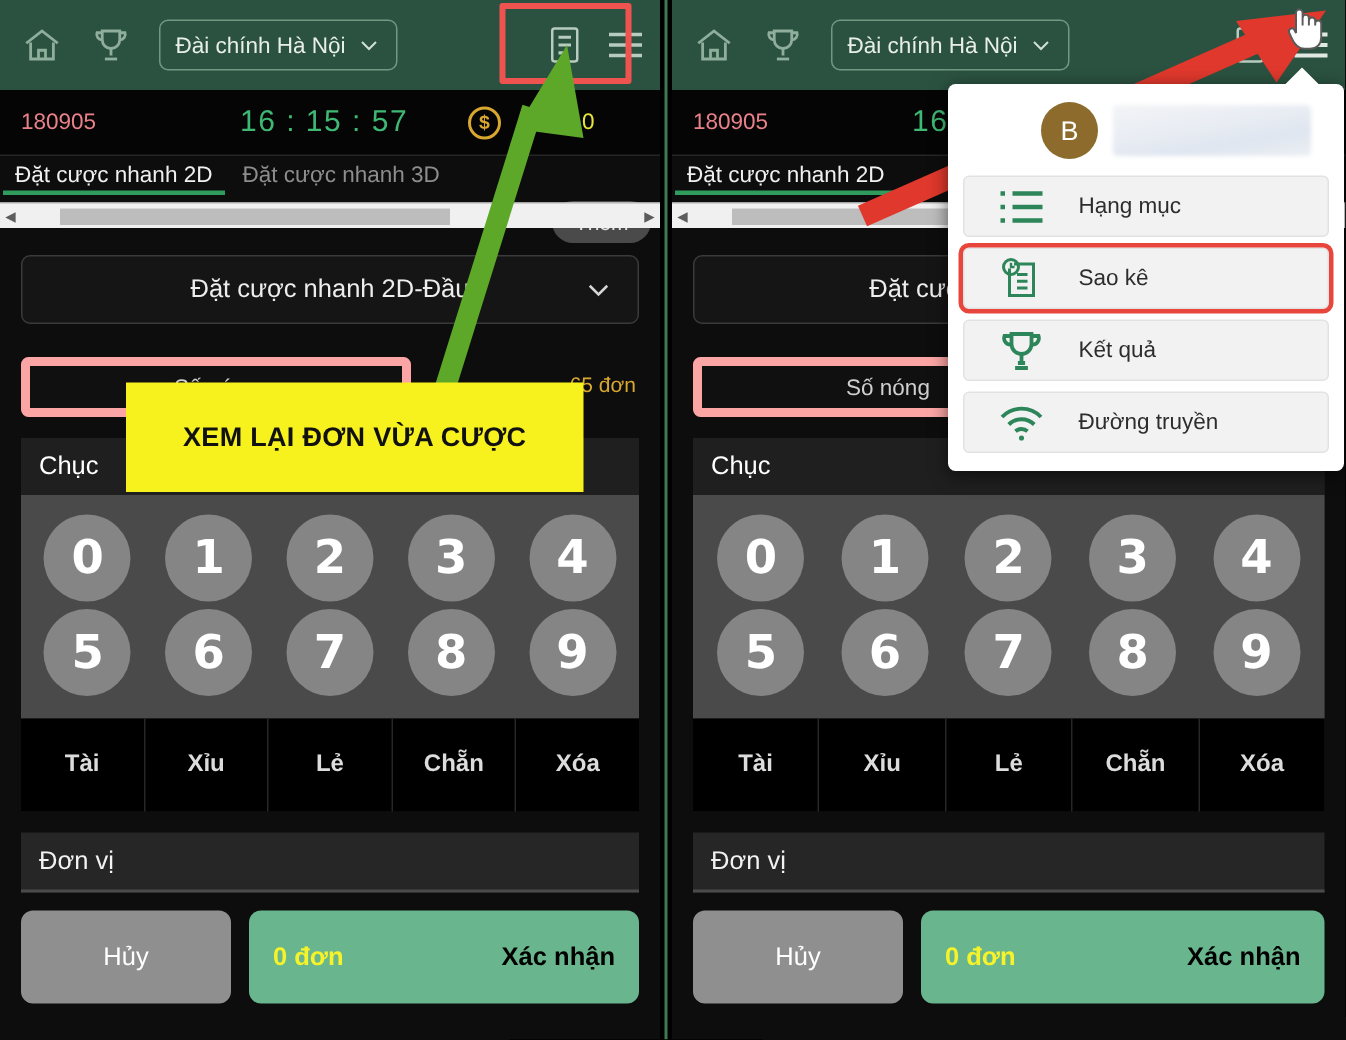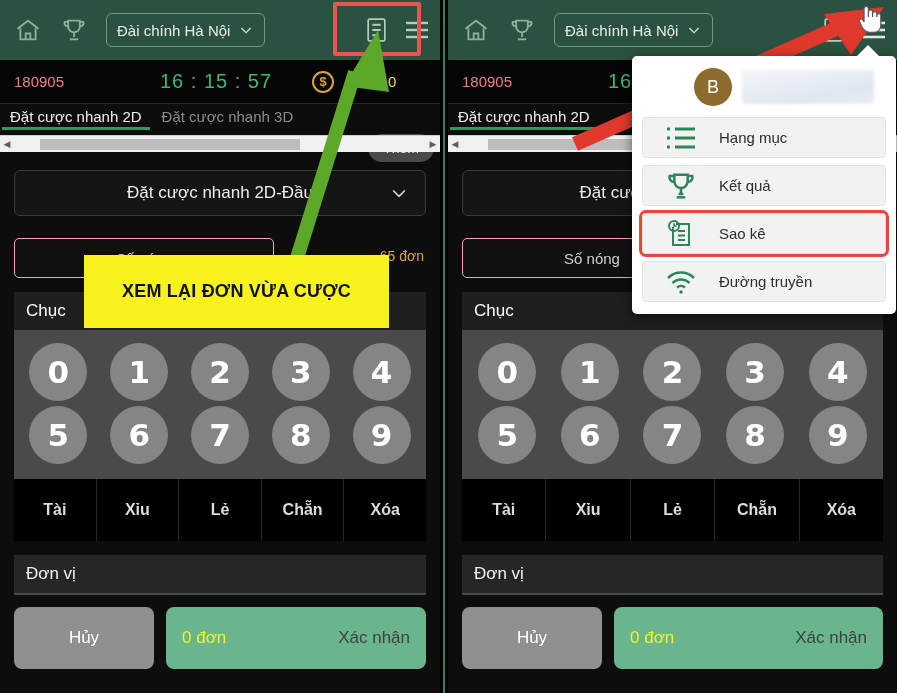--- a/index.html
+++ b/index.html
@@ -74,21 +74,21 @@
   .selbox{
     margin:18px 14px 0 14px; height:46px; border:1px solid #3a3a3a; border-radius:6px;
     background:#151515; display:flex; align-items:center; justify-content:center; position:relative;
   }
   .selbox .txt{ color:#ededed; font-size:17px; }
   .selbox .cv{ position:absolute; right:16px; top:50%; transform:translateY(-50%); }
 
   .hotrow{ margin:22px 14px 0 14px; position:relative; height:40px; }
   .hotbtn{
     position:absolute; left:0; top:0; width:260px; height:40px;
-    border:1px solid #fca5a5; border-radius:5px; background:#101010;
+    border:6px solid #fca5a5; border-radius:5px; background:#101010;
     display:flex; align-items:center; justify-content:center; color:#cfcfcf; font-size:15px;
   }
   .ordercount{ position:absolute; right:2px; top:10px; color:#d8a730; font-size:14px; }
 
   
   .keypad{ margin:14px 14px 0 14px; background:#262626; }
   .kp-label{ height:38px; display:flex; align-items:center; padding-left:12px; color:#fff; font-size:17px; background:#1f1f1f; }
   .kp-grid{ background:#4a4a4a; padding:8px 4px 10px 4px; }
   .kp-row{ display:flex; justify-content:space-around; margin:5px 0; }
   .kp-key{
@@ -109,24 +109,24 @@
     display:flex; align-items:center; padding-left:12px; color:#f2f2f2; font-size:17px;
     border-bottom:2px solid #4a4a4a;
   }
   .actions{ margin:12px 14px 0 14px; display:flex; gap:12px; }
   .btn-cancel{
     width:140px; height:62px; border-radius:8px; background:#8f8f8f; color:#fff;
     display:flex; align-items:center; justify-content:center; font-size:17px;
   }
   .btn-confirm{
     flex:1 1 auto; height:62px; border-radius:8px; background:#69b58d;
-    display:flex; align-items:center; justify-content:space-between; padding:0 16px;
+    display:flex; align-items:center; justify-content:space-between; padding:0 16px;font-weight:bold;
   }
   .btn-confirm .c-left{ color:#f6f32a; font-size:17px; }
-  .btn-confirm .c-right{ color:#404040; font-size:17px; }
+  .btn-confirm .c-right{ color:#000000; font-size:17px; }
 
   
   .popup{
     position:absolute; left:632px; top:56px; width:264px; background:#fff;
     border-radius:5px; box-shadow:0 3px 12px rgba(0,0,0,.55); padding:8px 10px 12px 10px; z-index:40;
   }
   .popup .caret{
     position:absolute; right:16px; top:-11px; width:0; height:0;
     border-left:12px solid transparent; border-right:12px solid transparent; border-bottom:12px solid #fff;
   }
@@ -414,48 +414,48 @@
             <path d="M11 4 h20"></path>
           <path d="M3 13 h3"></path>
             <path d="M11 13 h20"></path>
           <path d="M3 22 h3"></path>
             <path d="M11 22 h20"></path>
         </svg>
       </span>
       <span class="mi-lb">Hạng mục</span>
     </div>
 
+    <div class="mi hl">
+      <span class="mi-ic">
+        <svg width="34" height="34" viewBox="0 0 34 34" fill="none" stroke="#2d8659" stroke-width="2">
+          <path d="M12 7 h13 v21 h-16 v-18"></path>
+          <path d="M14 14 h7"></path>
+            <path d="M14 18.5 h7"></path>
+            <path d="M14 23 h7"></path>
+          <circle cx="10" cy="9" r="5"></circle>
+            <path d="M10 6.2 V9 h2.4" stroke-width="1.6"></path>
+        </svg>
+      </span>
+      <span class="mi-lb">Sao kê</span>
+    </div>
+
     <div class="mi">
       <span class="mi-ic">
         <svg width="32" height="32" viewBox="0 0 24 24" fill="none" stroke="#2d8659" stroke-width="1.9">
           <path d="M7 3.5 h10 v5 a5 5 0 0 1 -10 0 z"></path>
           <path d="M7 4.5 H3.5 a3.2 3.2 0 0 0 3.3 4.3"></path>
             <path d="M17 4.5 h3.5 a3.2 3.2 0 0 1 -3.3 4.3"></path>
           <path d="M12 13.5 v4.5"></path>
             <path d="M8.8 20.5 h6.4"></path>
             <path d="M10.2 18 h3.6"></path>
         </svg>
       </span>
       <span class="mi-lb">Kết quả</span>
     </div>
 
-    <div class="mi hl">
-      <span class="mi-ic">
-        <svg width="34" height="34" viewBox="0 0 34 34" fill="none" stroke="#2d8659" stroke-width="2">
-          <path d="M12 7 h13 v21 h-16 v-18"></path>
-          <path d="M14 14 h7"></path>
-            <path d="M14 18.5 h7"></path>
-            <path d="M14 23 h7"></path>
-          <circle cx="10" cy="9" r="5"></circle>
-            <path d="M10 6.2 V9 h2.4" stroke-width="1.6"></path>
-        </svg>
-      </span>
-      <span class="mi-lb">Sao kê</span>
-    </div>
-
     <div class="mi">
       <span class="mi-ic">
         <svg width="34" height="26" viewBox="0 0 34 26" fill="none" stroke="#2d8659" stroke-width="2.6">
           <path d="M4 9 a18 18 0 0 1 26 0"></path>
           <path d="M8.5 14 a12 12 0 0 1 17 0"></path>
           <path d="M13 18.5 a6 6 0 0 1 8 0"></path>
           <circle cx="17" cy="23" r="1.7" fill="#2d8659" stroke="none"></circle>
         </svg>
       </span>
       <span class="mi-lb">Đường truyền</span>

